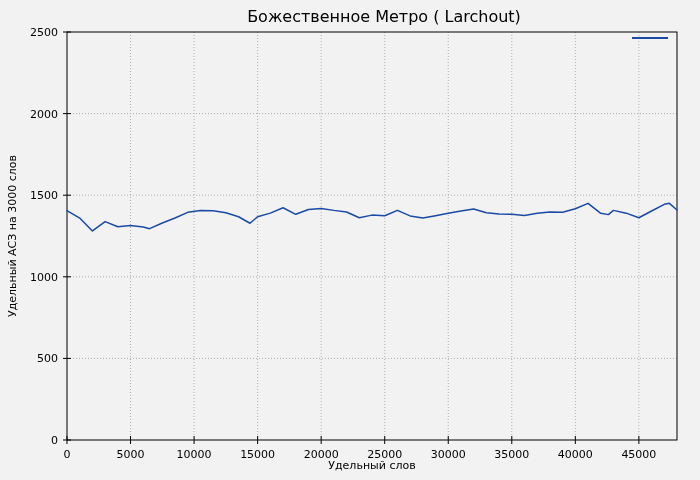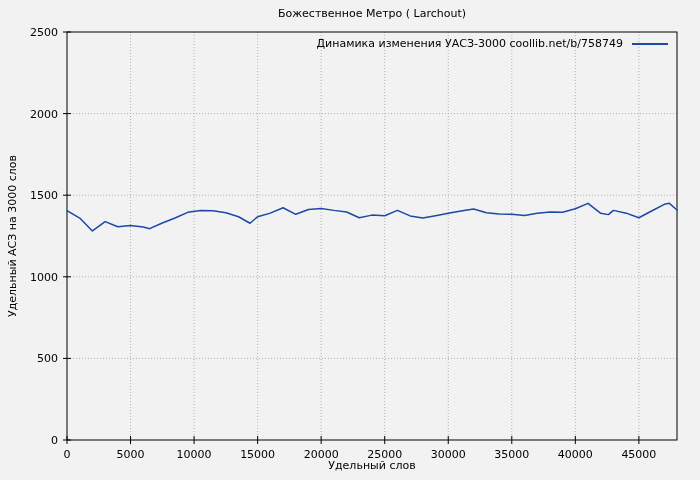--- a/index.html
+++ b/index.html
@@ -11,25 +11,25 @@
     background: #f2f2f2;
     overflow: hidden;
   }
   #chart-canvas {
     position: relative;
     width: 700px;
     height: 480px;
   }
   #chart-title {
     position: absolute;
-    left: 67px;
+    left: 79px;
     top: 7px;
     width: 610px;
     text-align: center;
-    font-size: 11px;
+    font-size: 16px;
     color: #000;
     white-space: nowrap;
   }
   #plot-svg {
     position: absolute;
     left: 0;
     top: 0;
   }
   #legend {
     position: absolute;
@@ -124,21 +124,20 @@
       <line x1="63" y1="195.20000000000002" x2="71" y2="195.20000000000002" stroke="#000000" stroke-width="1"></line>
       <text x="58" y="199.20000000000002" text-anchor="end">1500</text>
       <line x1="63" y1="113.59999999999997" x2="71" y2="113.59999999999997" stroke="#000000" stroke-width="1"></line>
       <text x="58" y="117.59999999999997" text-anchor="end">2000</text>
       <line x1="63" y1="32" x2="71" y2="32" stroke="#000000" stroke-width="1"></line>
       <text x="58" y="36" text-anchor="end">2500</text>
       <polyline points="67,210.70399999999998 79.70833333333333,218.04799999999997 92.41666666666666,230.94080000000002 105.125,221.6384 117.83333333333333,226.6976 130.54166666666669,225.392 143.25,227.024 149.60416666666666,228.656 162.3125,222.944 175.02083333333334,218.04799999999997 187.72916666666666,212.33599999999998 200.4375,210.5408 213.14583333333334,210.70399999999998 225.85416666666669,212.8256 238.5625,216.7424 250,223.2704 257.625,216.7424 270.3333333333333,213.152 283.0416666666667,207.76639999999998 295.75,214.2944 308.4583333333333,209.5616 321.1666666666667,208.4192 333.875,210.3776 346.5833333333333,212.0096 359.2916666666667,217.72160000000002 372,215.1104 384.70833333333337,215.7632 397.41666666666663,210.3776 410.125,215.9264 422.83333333333337,218.04799999999997 435.54166666666663,215.7632 448.25,213.3152 460.95833333333337,211.0304 473.66666666666663,209.07200000000003 486.375,212.6624 499.08333333333337,213.968 511.79166666666663,214.2944 524.5,215.4368 537.2083333333334,213.3152 549.9166666666666,212.0096 562.625,212.33599999999998 575.3333333333334,208.74560000000002 588.0416666666666,203.36 600.75,213.3152 608.375,214.6208 613.4583333333334,210.3776 626.1666666666666,213.152 638.875,217.72160000000002 651.5833333333334,211.0304 664.2916666666666,204.3392 669.375,203.36 677,210.0512" fill="none" stroke="#1a4aa5" stroke-width="1.5" stroke-linejoin="round" stroke-linecap="round"></polyline>
     </svg>
 
   <div id="legend">
-    <span>Динамика изменения УАСЗ-3000 coollib.net/b/758749</span>
     <span class="line-sample" style="background: rgb(26, 74, 165);"></span>
   </div>
 
   <div id="x-axis-label">Удельный слов</div>
 
   <div id="y-axis-label">Удельный АСЗ на 3000 слов</div>
 
 </div>
 
 </body></html>

